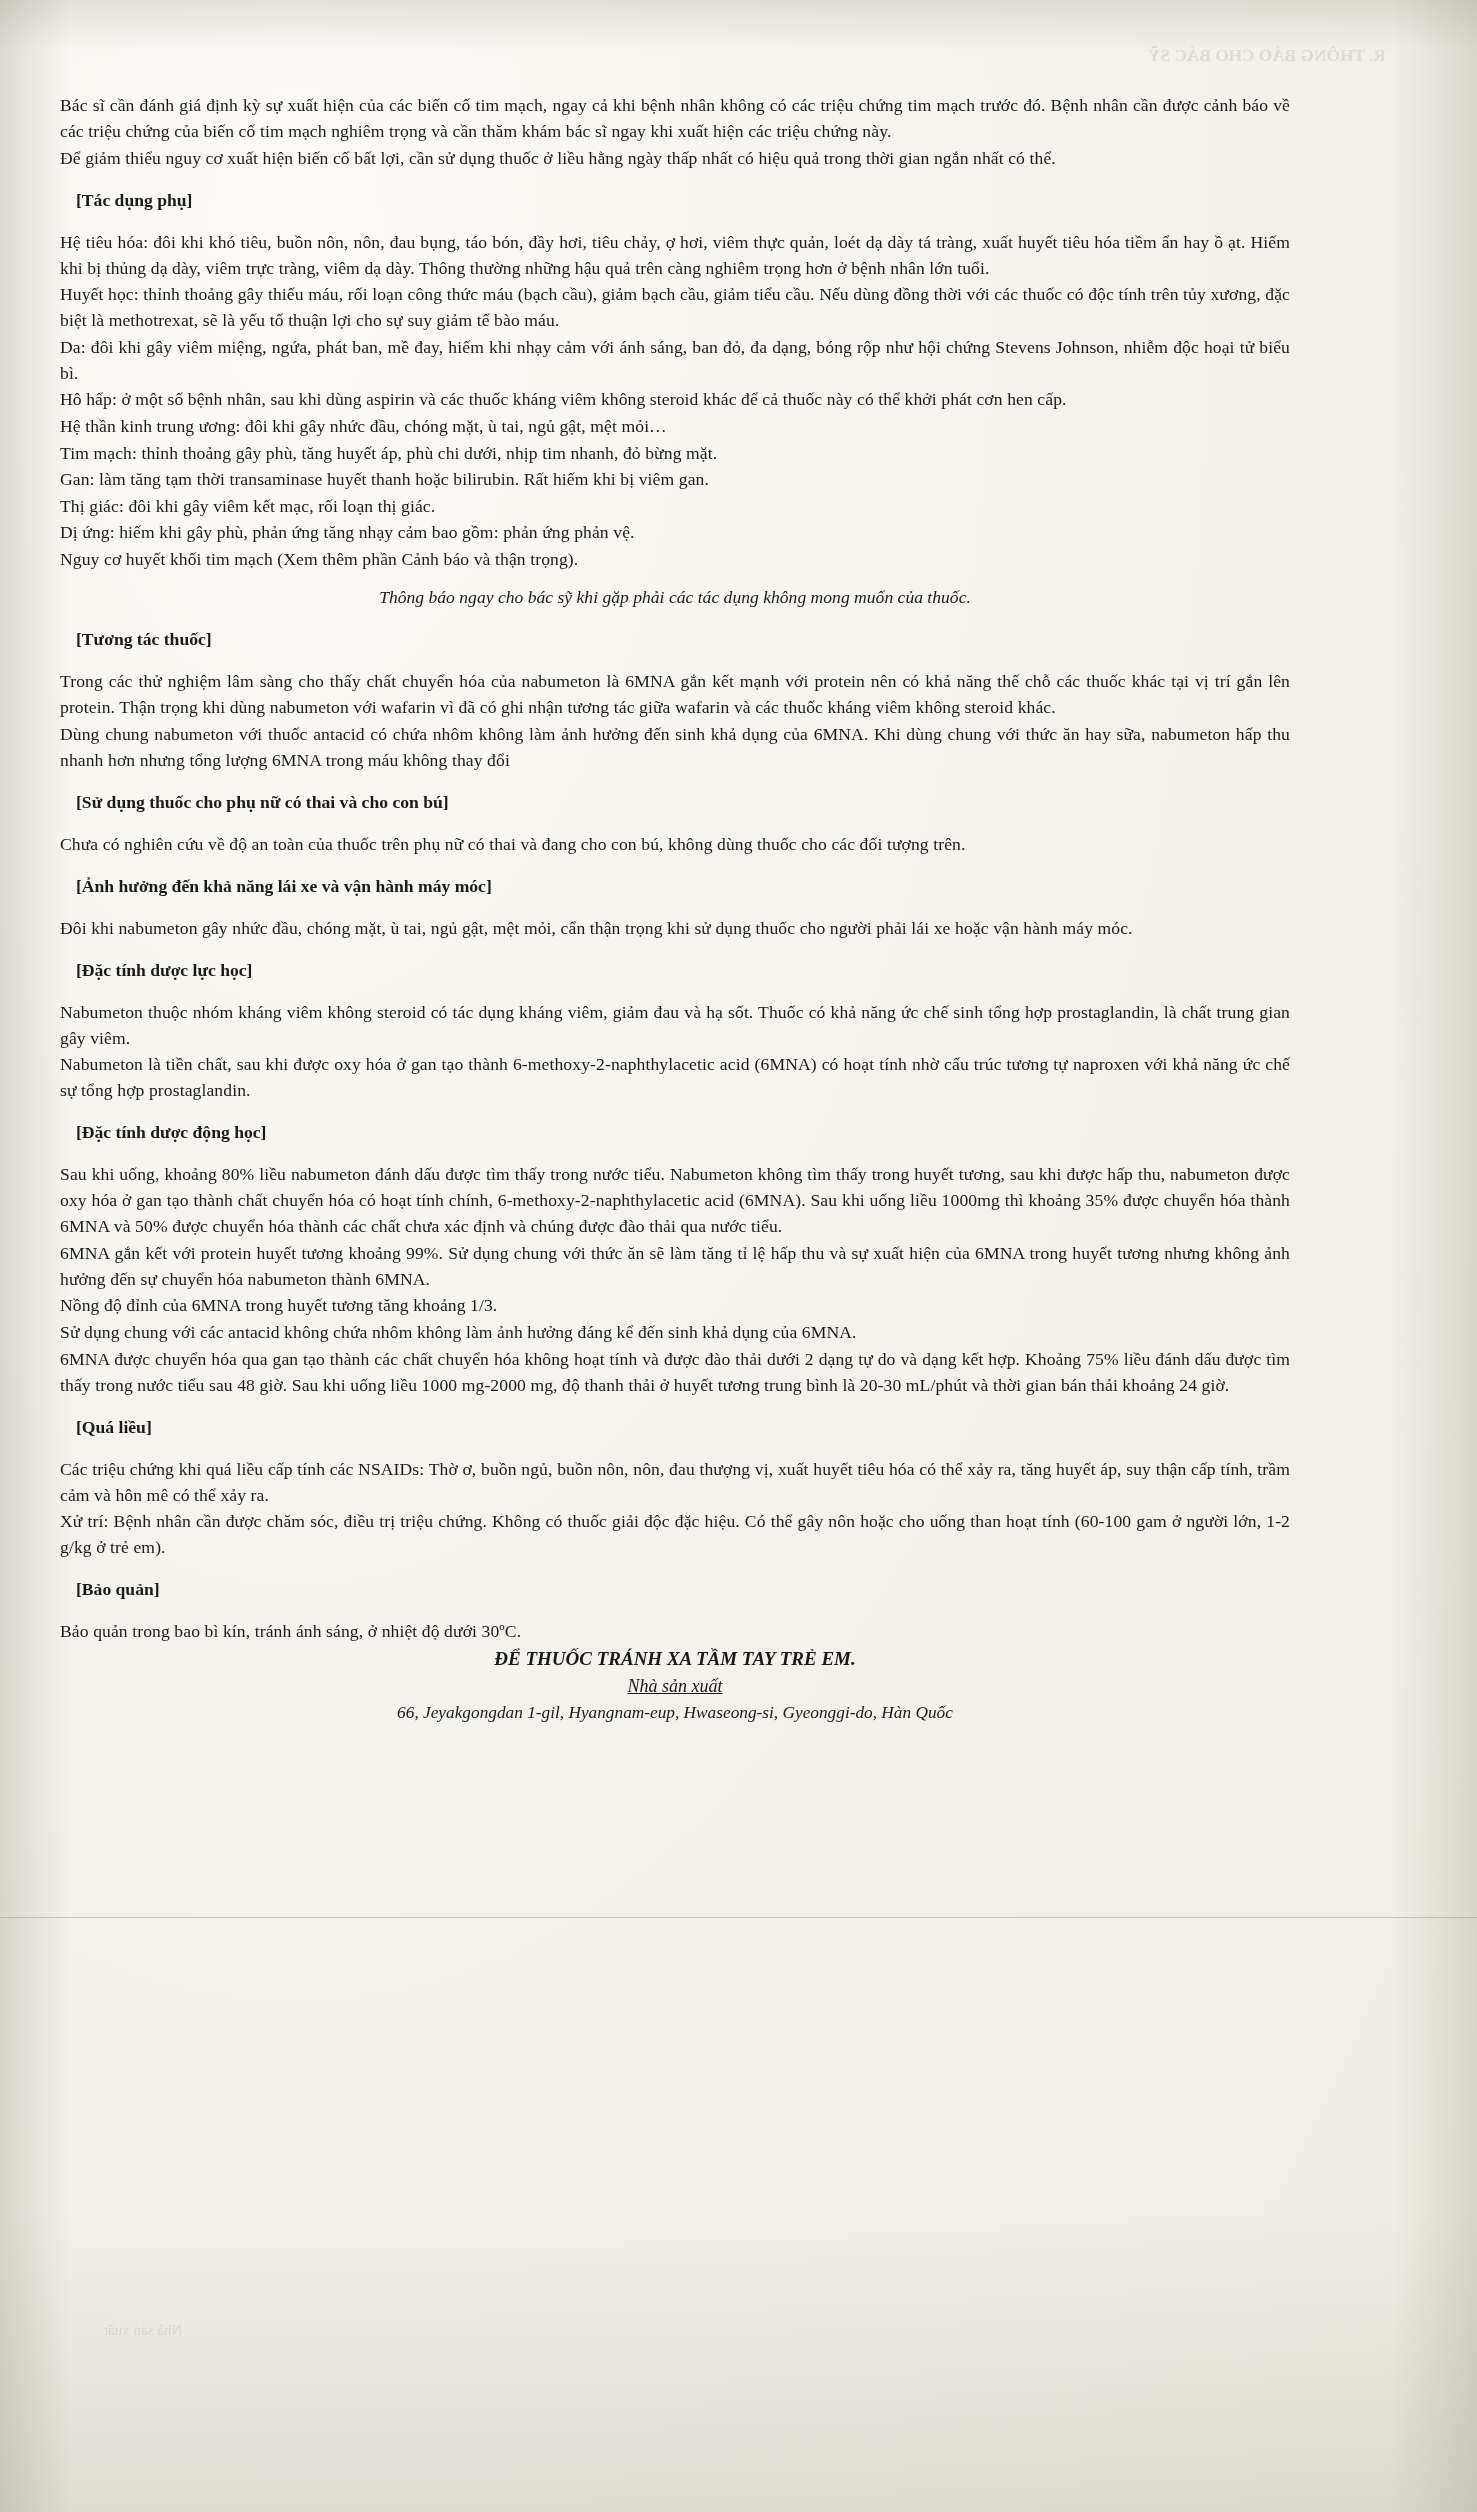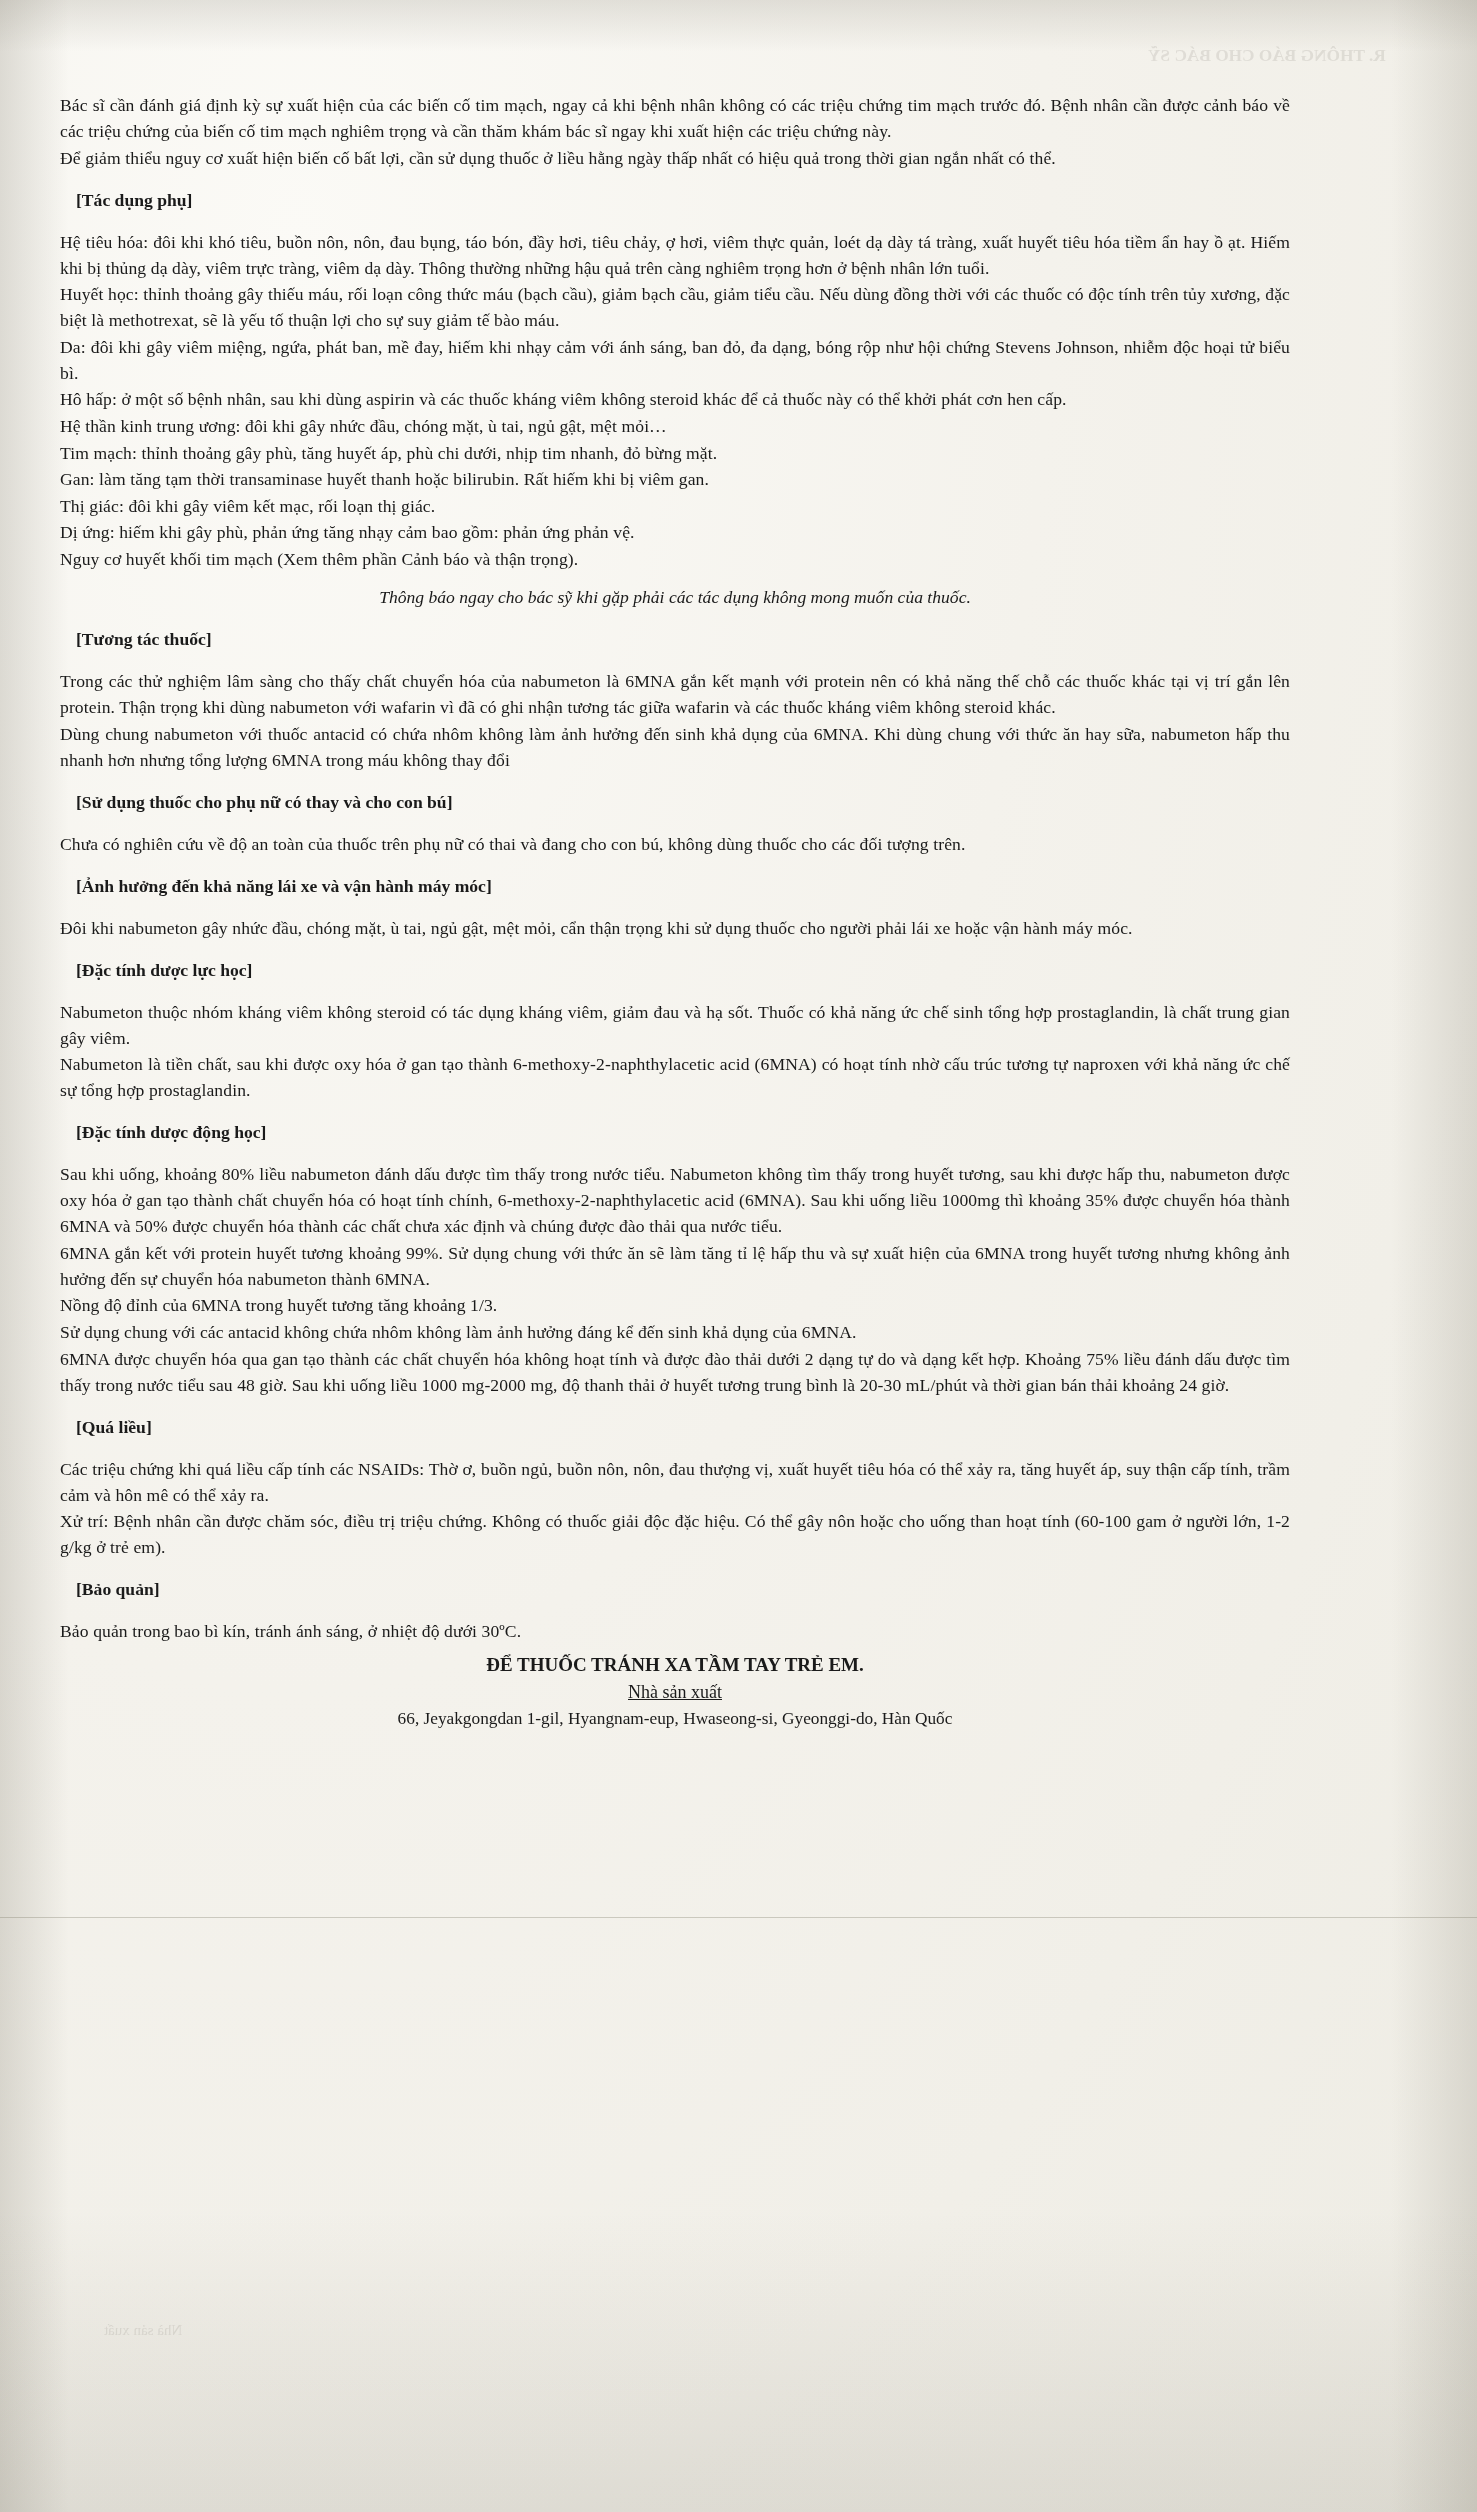--- a/index.html
+++ b/index.html
@@ -87,21 +87,22 @@
   }
   .bold-italic-note {
     font-weight: normal;
     font-style: italic;
     font-size: 17.6px;
     line-height: 26px;
     text-align: center;
     margin: 12px;
   }
   .footer-block {
-    margin-top: 7px;
+    margin-top: 1px;
+    font-style: italic;
   }
   .footer-title {
     font-size: 19px;
     font-weight: bold;
     text-align: center;
     line-height: 28px;
   }
   .footer-maker {
     font-size: 18px;
     text-align: center;
@@ -150,21 +151,21 @@
     <p class="para">Gan: làm tăng tạm thời transaminase huyết thanh hoặc bilirubin. Rất hiếm khi bị viêm gan.</p>
     <p class="para">Thị giác: đôi khi gây viêm kết mạc, rối loạn thị giác.</p>
     <p class="para">Dị ứng: hiếm khi gây phù, phản ứng tăng nhạy cảm bao gồm: phản ứng phản vệ.</p>
     <p class="para">Nguy cơ huyết khối tim mạch (Xem thêm phần Cảnh báo và thận trọng).</p>
     <p class="bold-italic-note">Thông báo ngay cho bác sỹ khi gặp phải các tác dụng không mong muốn của thuốc.</p>
 
     <p class="section-head">[Tương tác thuốc]</p>
     <p class="para">Trong các thử nghiệm lâm sàng cho thấy chất chuyển hóa của nabumeton là 6MNA gắn kết mạnh với protein nên có khả năng thế chỗ các thuốc khác tại vị trí gắn lên protein. Thận trọng khi dùng nabumeton với wafarin vì đã có ghi nhận tương tác giữa wafarin và các thuốc kháng viêm không steroid khác.</p>
     <p class="para">Dùng chung nabumeton với thuốc antacid có chứa nhôm không làm ảnh hưởng đến sinh khả dụng của 6MNA. Khi dùng chung với thức ăn hay sữa, nabumeton hấp thu nhanh hơn nhưng tổng lượng 6MNA trong máu không thay đổi</p>
 
-    <p class="section-head">[Sử dụng thuốc cho phụ nữ có thay và cho con bú]</p>
+    <p class="section-head">[Sử dụng thuốc cho phụ nữ có thai và cho con bú]</p>
     <p class="para">Chưa có nghiên cứu về độ an toàn của thuốc trên phụ nữ có thai và đang cho con bú, không dùng thuốc cho các đối tượng trên.</p>
 
     <p class="section-head">[Ảnh hưởng đến khả năng lái xe và vận hành máy móc]</p>
     <p class="para">Đôi khi nabumeton gây nhức đầu, chóng mặt, ù tai, ngủ gật, mệt mỏi, cẩn thận trọng khi sử dụng thuốc cho người phải lái xe hoặc vận hành máy móc.</p>
 
     <p class="section-head">[Đặc tính dược lực học]</p>
     <p class="para">Nabumeton thuộc nhóm kháng viêm không steroid có tác dụng kháng viêm, giảm đau và hạ sốt. Thuốc có khả năng ức chế sinh tổng hợp prostaglandin, là chất trung gian gây viêm.</p>
     <p class="para">Nabumeton là tiền chất, sau khi được oxy hóa ở gan tạo thành 6-methoxy-2-naphthylacetic acid (6MNA) có hoạt tính nhờ cấu trúc tương tự naproxen với khả năng ức chế sự tổng hợp prostaglandin.</p>
 
     <p class="section-head">[Đặc tính dược động học]</p>

